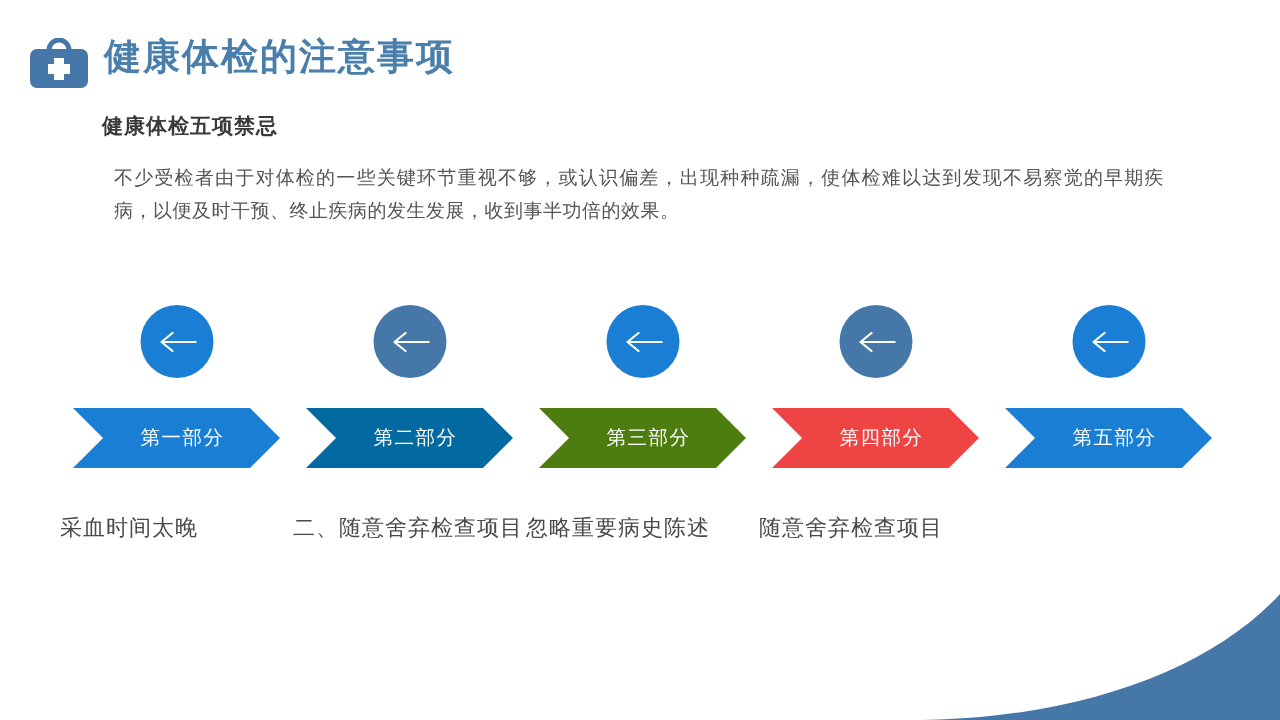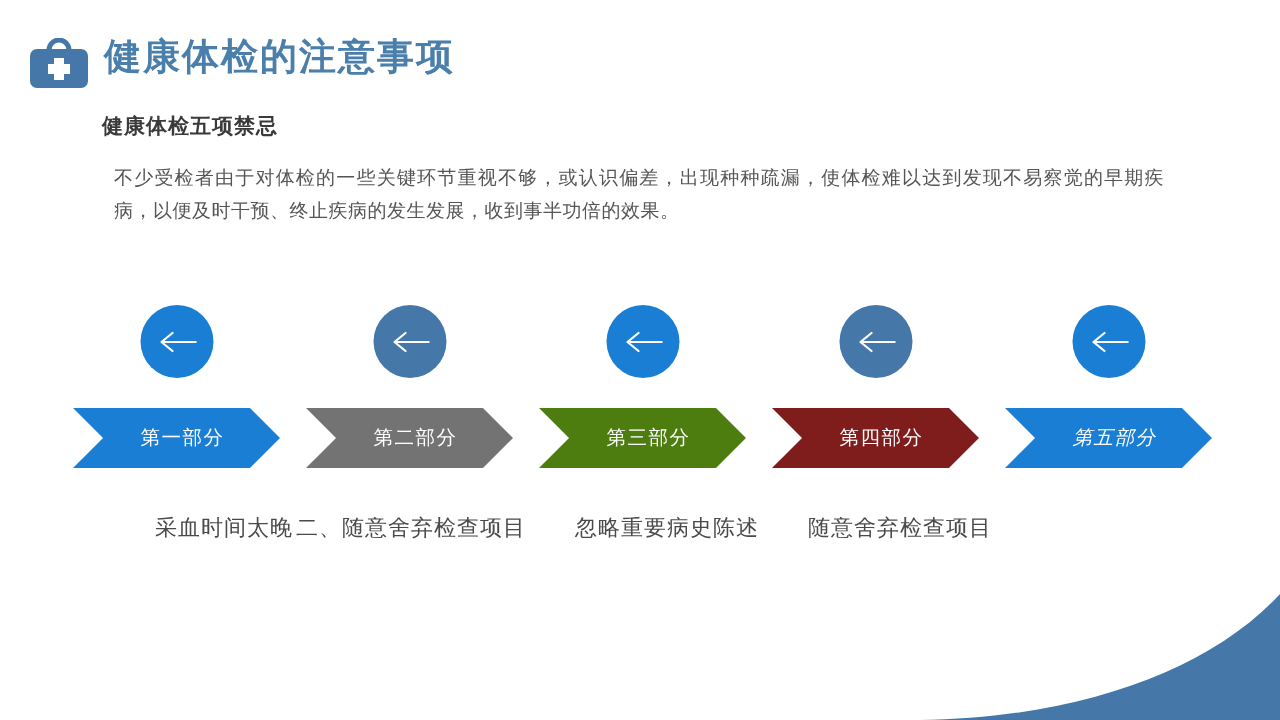--- a/index.html
+++ b/index.html
@@ -115,21 +115,21 @@
     letter-spacing: 1.5px;
     line-height: 1;
     padding-left: 12px;
   }
 
   .step-caption {
     position: absolute;
     top: 215px;
     left: 0;
     width: 233px;
-    text-align: right;
+    text-align: left;
     font-family: "Liberation Serif", "DejaVu Serif", serif;
     font-size: 22px;
     color: #4a4a4a;
     letter-spacing: 1px;
     line-height: 1.2;
     white-space: nowrap;
   }
 
   
   .swoosh {
@@ -180,21 +180,21 @@
     </div>
 
     <div class="step" style="left:233px;">
       <div class="step-circle" style="background:#4578a8;">
         <span>
           <svg width="40" height="22" viewBox="0 0 40 22" xmlns="http://www.w3.org/2000/svg">
             <path d="M40 11 H6 M16 2 L5 11 L16 20" fill="none" stroke="#ffffff" stroke-width="2.2" stroke-linecap="round" stroke-linejoin="round"></path>
           </svg>
         </span>
       </div>
-      <div class="chevron" style="background:#737373;">
+      <div class="chevron" style="background:#0369a1;">
         <span class="chevron-label">第二部分</span>
       </div>
       <div class="step-caption">二、随意舍弃检查项目</div>
     </div>
 
     <div class="step" style="left:466px;">
       <div class="step-circle" style="background:#1a7fd4;">
         <span>
           <svg width="40" height="22" viewBox="0 0 40 22" xmlns="http://www.w3.org/2000/svg">
             <path d="M40 11 H6 M16 2 L5 11 L16 20" fill="none" stroke="#ffffff" stroke-width="2.2" stroke-linecap="round" stroke-linejoin="round"></path>
@@ -208,35 +208,35 @@
     </div>
 
     <div class="step" style="left:699px;">
       <div class="step-circle" style="background:#4578a8;">
         <span>
           <svg width="40" height="22" viewBox="0 0 40 22" xmlns="http://www.w3.org/2000/svg">
             <path d="M40 11 H6 M16 2 L5 11 L16 20" fill="none" stroke="#ffffff" stroke-width="2.2" stroke-linecap="round" stroke-linejoin="round"></path>
           </svg>
         </span>
       </div>
-      <div class="chevron" style="background:#7f1d1d;text-align:right;">
+      <div class="chevron" style="background:#ef4444;text-align:right;">
         <span class="chevron-label">第四部分</span>
       </div>
       <div class="step-caption">随意舍弃检查项目</div>
     </div>
 
     <div class="step" style="left:932px;">
       <div class="step-circle" style="background:#1a7fd4;">
         <span>
           <svg width="40" height="22" viewBox="0 0 40 22" xmlns="http://www.w3.org/2000/svg">
             <path d="M40 11 H6 M16 2 L5 11 L16 20" fill="none" stroke="#ffffff" stroke-width="2.2" stroke-linecap="round" stroke-linejoin="round"></path>
           </svg>
         </span>
       </div>
-      <div class="chevron" style="background:#1a7fd4;font-style:italic;">
+      <div class="chevron" style="background:#1a7fd4;">
         <span class="chevron-label">第五部分</span>
       </div>
     </div>
 
   </div>
 
   <svg class="swoosh" viewBox="0 0 400 140" preserveAspectRatio="none" xmlns="http://www.w3.org/2000/svg">
     <path d="M40 140 C 200 138, 330 90, 400 14 L400 140 Z" fill="#4578a8"></path>
   </svg>
 

